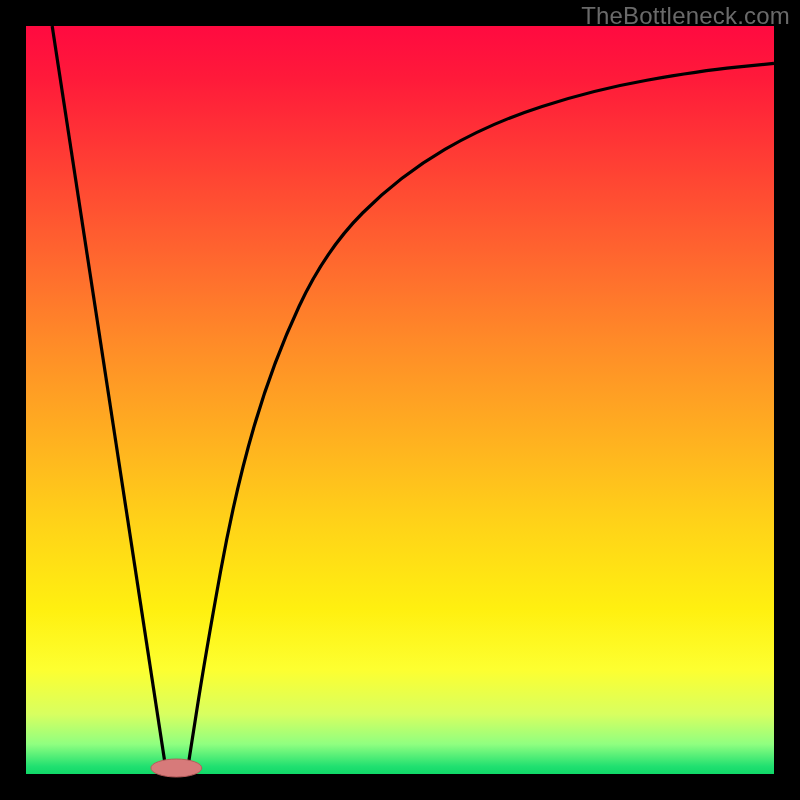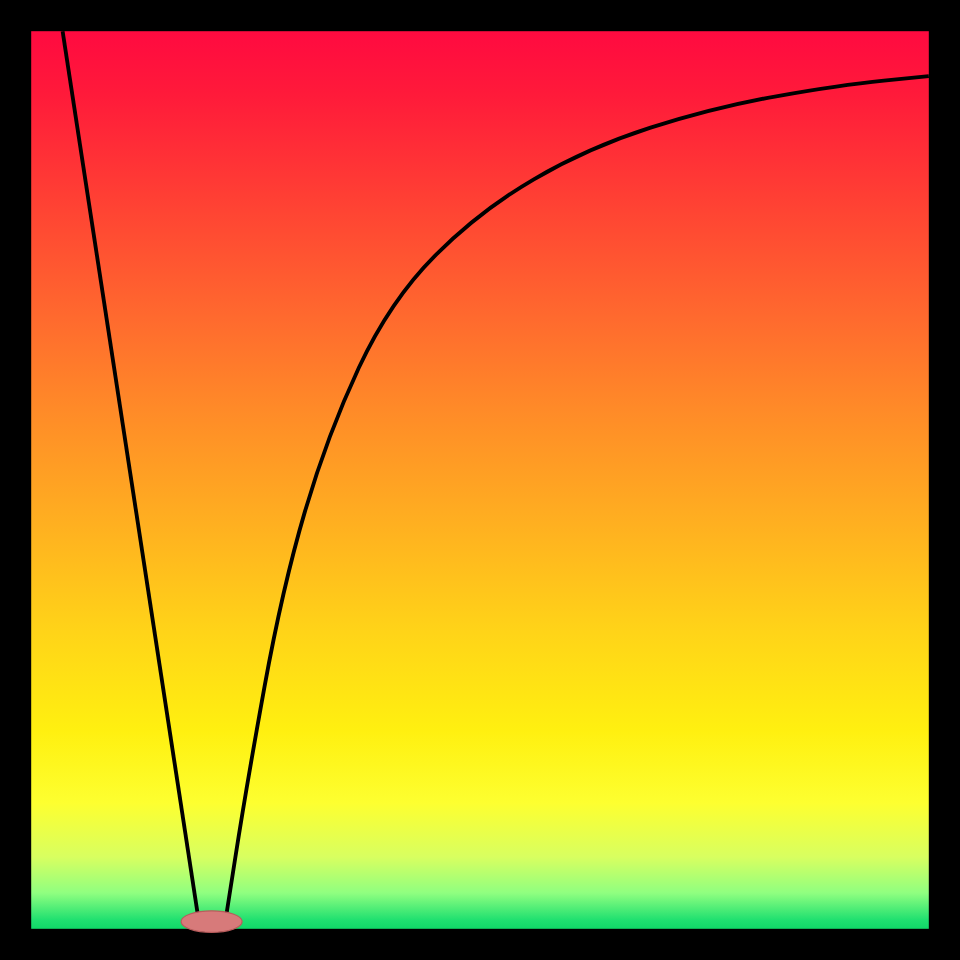--- a/index.html
+++ b/index.html
@@ -56,20 +56,21 @@
     top: 0;
     width: 748px;
     height: 748px;
     overflow: visible;
   }
 </style>
 </head>
 <body>
 
 <div class="frame">
+  <div class="watermark">TheBottleneck.com</div>
 
   <div class="plot">
     <svg class="curve" viewBox="0 0 748 748" preserveAspectRatio="none">
       <path id="left-line" fill="none" stroke-width="3.2" stroke="#000000" d="M 26.180000000000003 0 L 140.624 748"></path>
       <path id="right-curve" fill="none" stroke-width="3.2" stroke="#000000" d="M 160.82 748 Q 160.82 748 170.17 688.16 Q 179.51999999999998 628.3199999999999 194.48000000000002 546.04 Q 209.44000000000003 463.76 228.14000000000001 400.17999999999995 Q 246.84 336.59999999999997 273.02 280.5 Q 299.2 224.39999999999998 336.6 187 Q 374 149.60000000000002 418.88 123.42000000000002 Q 463.76 97.24000000000001 516.12 80.40999999999997 Q 568.48 63.57999999999993 620.84 54.22999999999996 Q 673.2 44.879999999999995 710.6 41.139999999999986 T 748 37.39999999999998"></path>
       <ellipse id="marker" fill="#d77a7a" cx="150.348" cy="742.016" rx="25.432000000000002" ry="8.976" stroke="#b85c5c" stroke-width="1"></ellipse>
     </svg>
   </div>
 </div>
 

